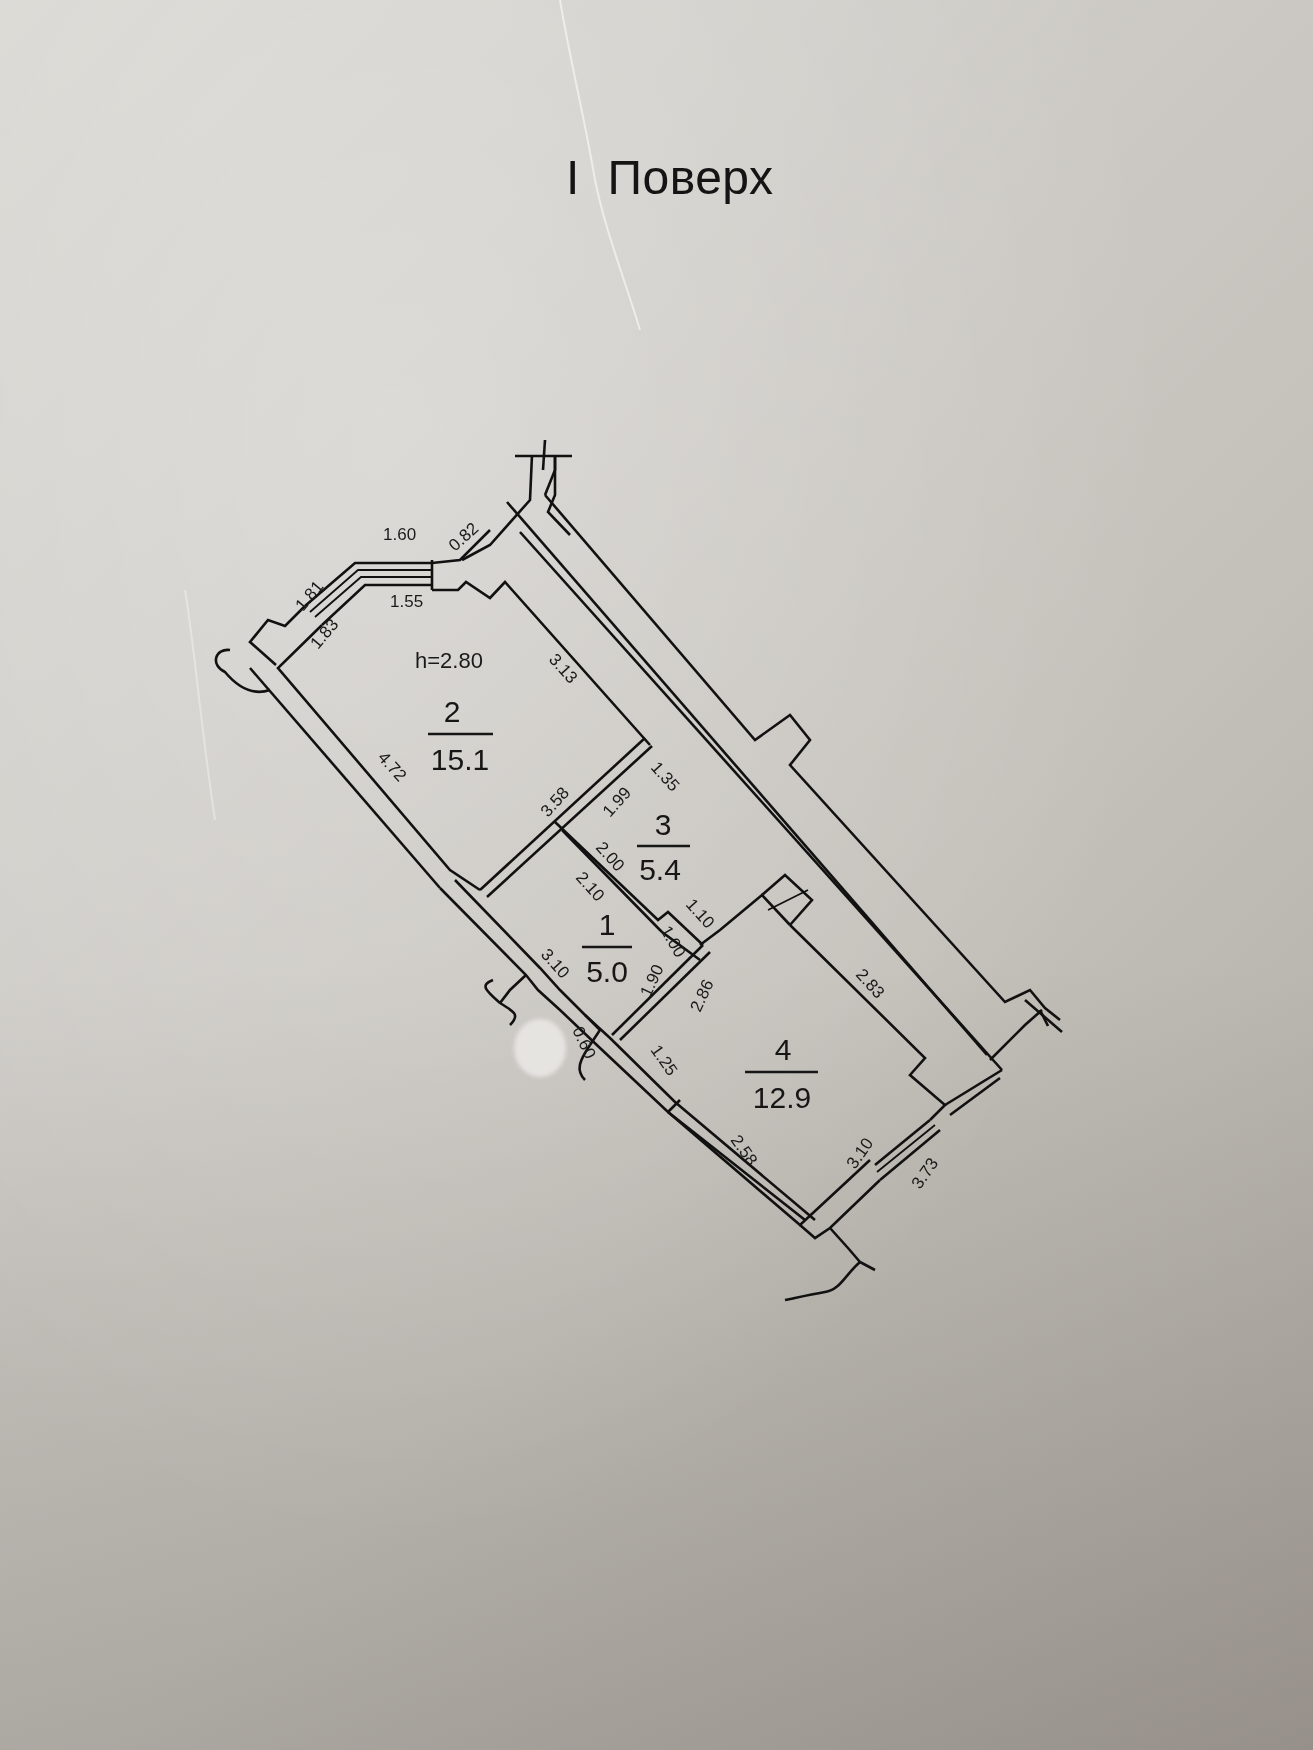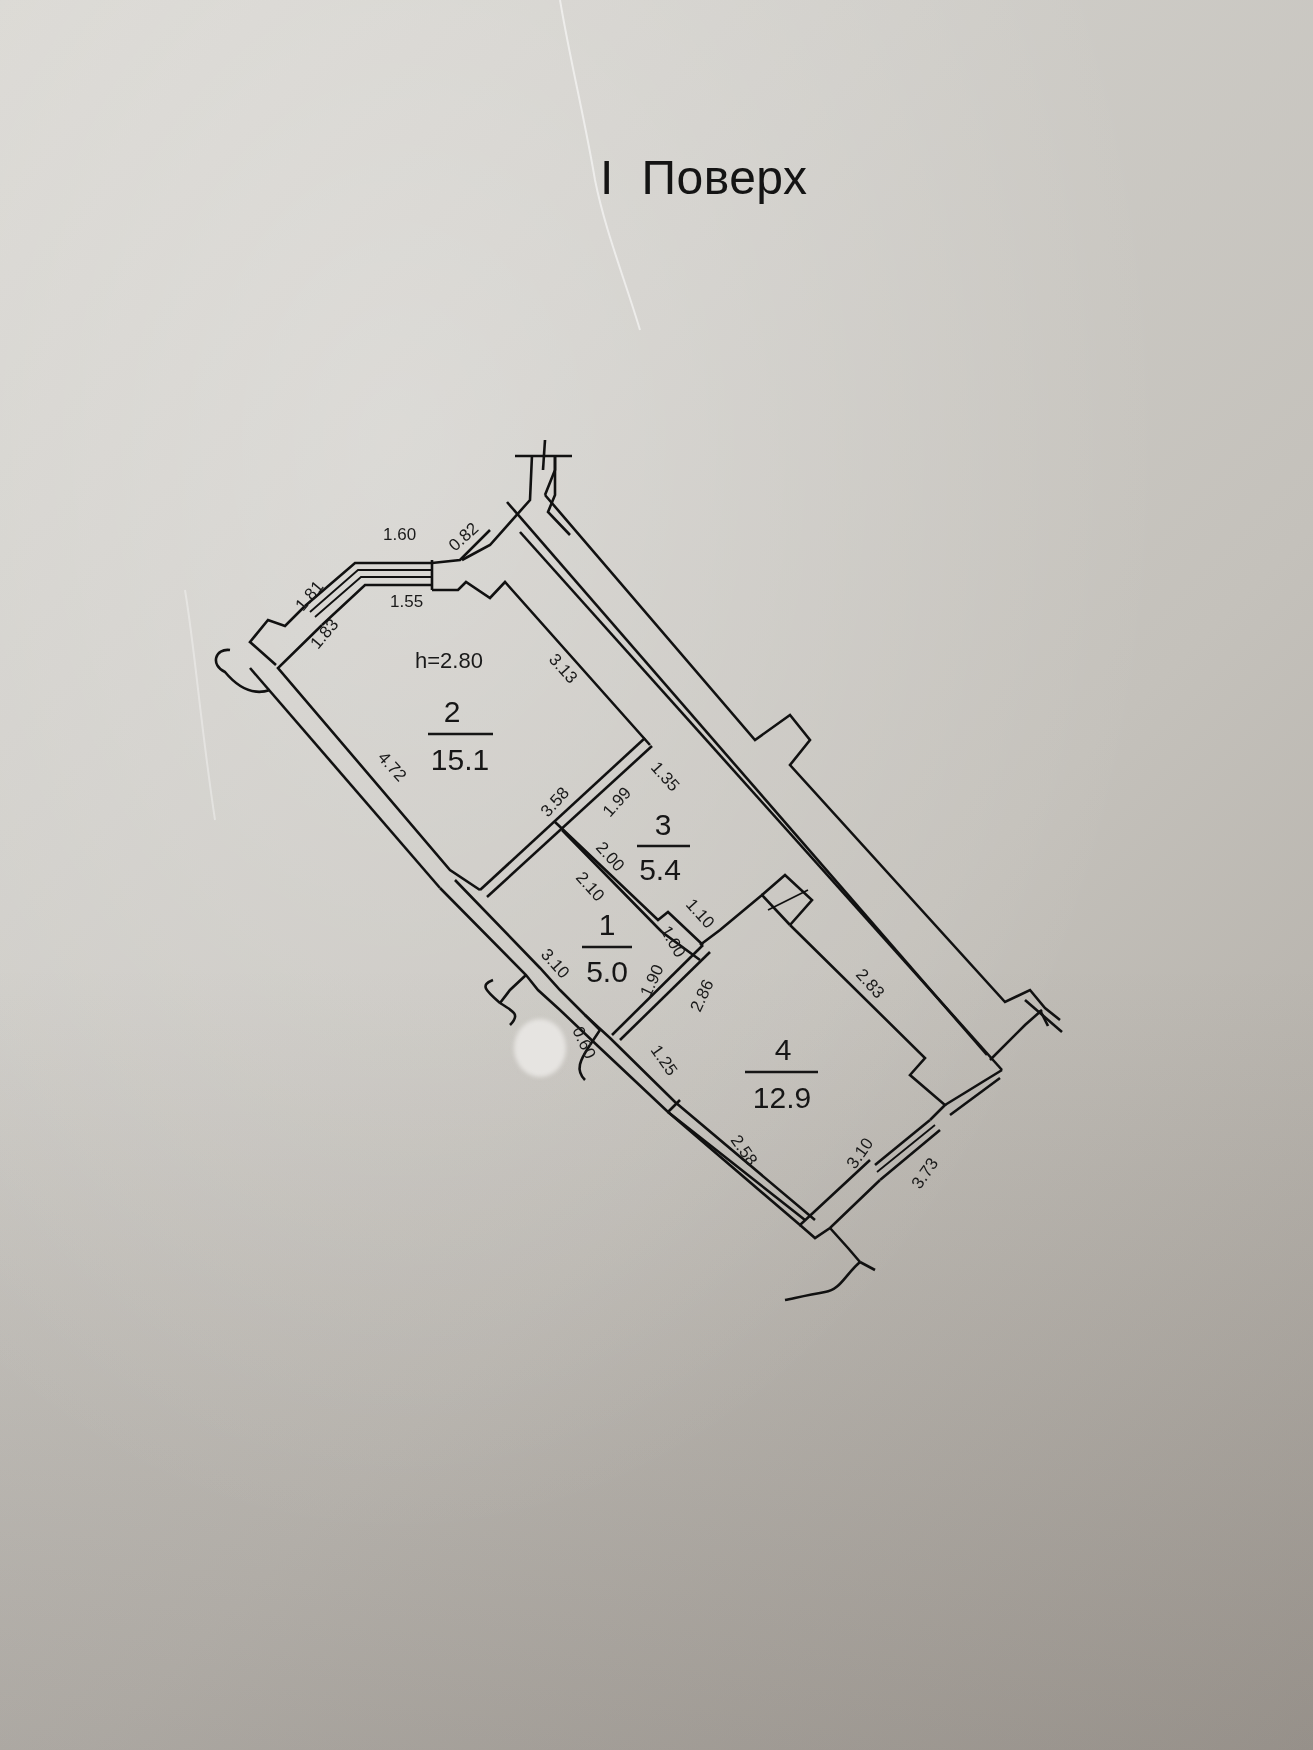--- a/index.html
+++ b/index.html
@@ -4,21 +4,21 @@
 <style>
   html,body{margin:0;padding:0;}
   body{width:1313px;height:1750px;overflow:hidden;
     background: linear-gradient(135deg,#d9d7d2 0%,#cfcdc8 30%,#c4c1bb 60%,#aaa59e 100%);
     font-family:"Liberation Sans",sans-serif;position:relative;}
   .paper-shade{position:absolute;inset:0;
     background: radial-gradient(ellipse at 30% 25%, rgba(255,255,255,0.25), rgba(255,255,255,0) 60%),
                 linear-gradient(180deg, rgba(0,0,0,0) 55%, rgba(60,50,45,0.18) 100%);
     pointer-events:none;}
   .crease{position:absolute;pointer-events:none;}
-  .title{position:absolute;left:600px;top:150px;font-size:48px;color:#141414;letter-spacing:0.5px;white-space:pre;}
+  .title{position:absolute;left:566px;top:150px;font-size:48px;color:#141414;letter-spacing:0.5px;white-space:pre;}
   svg{position:absolute;left:0;top:0;}
   .wall{fill:none;stroke:#111;stroke-width:2.6;stroke-linejoin:miter;}
   .thin{fill:none;stroke:#111;stroke-width:1.8;}
   .dim{font-size:17px;fill:#1a1a1a;}
   .room-num{font-size:30px;fill:#161616;}
   .room-area{font-size:30px;fill:#161616;}
   .h-label{font-size:22px;fill:#1a1a1a;}
   .blur-dot{position:absolute;left:514px;top:1019px;width:52px;height:58px;border-radius:50%;background:#e6e4e1;filter:blur(2px);}
 </style>
 </head>

